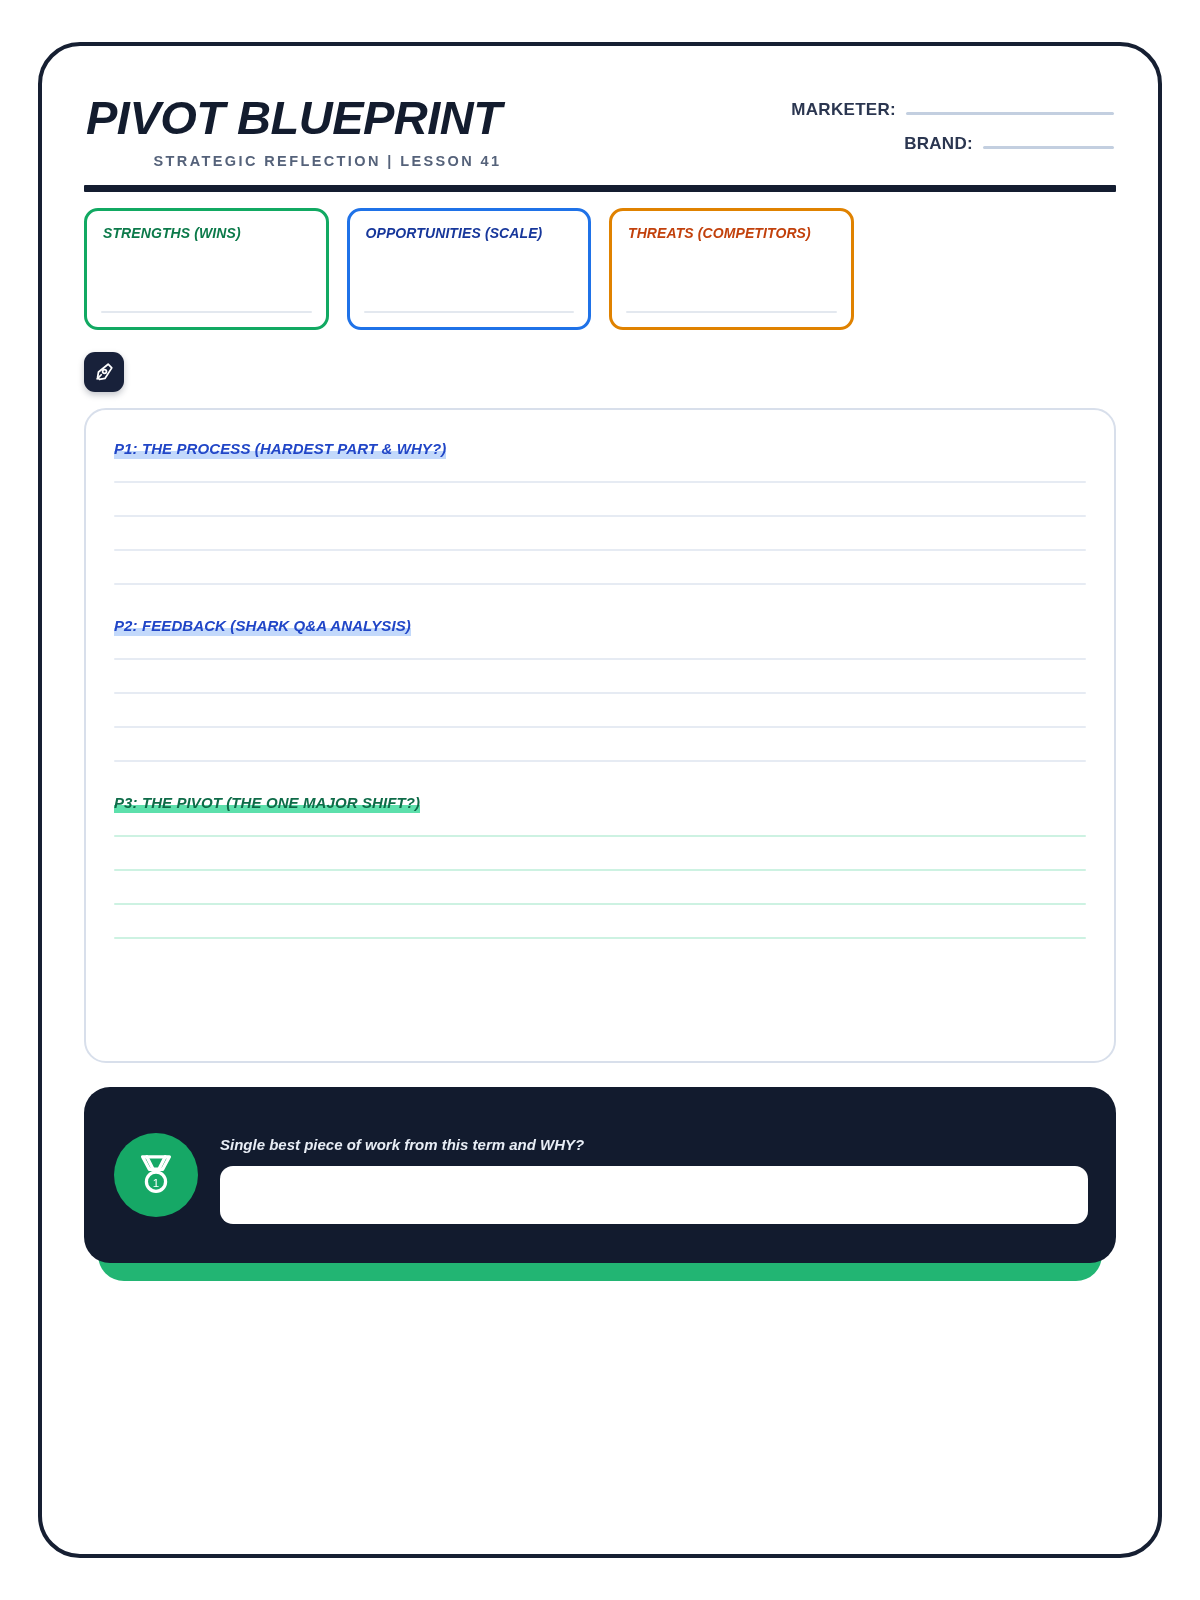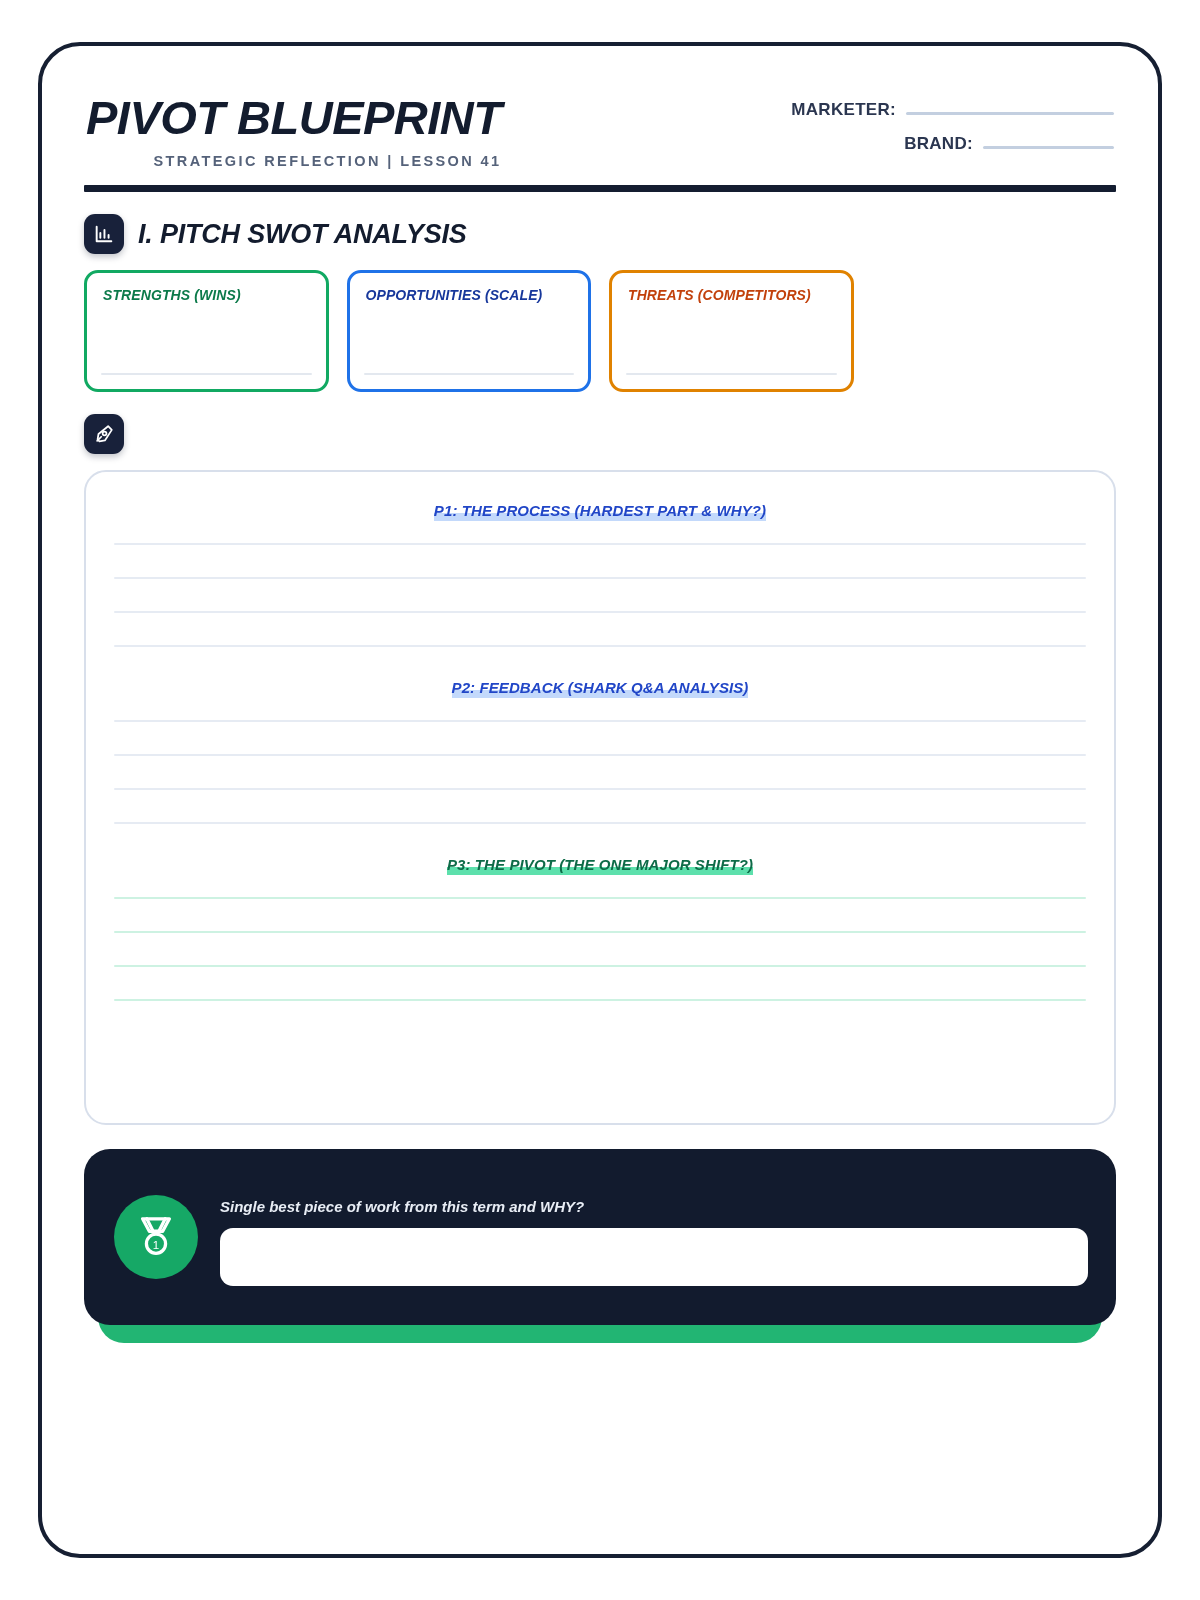--- a/index.html
+++ b/index.html
@@ -153,21 +153,20 @@
   .sw-orange .swot-label { color: #c2410c; }
 
   
   .reflection {
     margin-top: 16px;
     border: 2px solid #d8dfeb;
     border-radius: 22px;
     background: #fff;
     padding: 30px 28px 24px 28px;
     height: 655px;
-    text-align: center;
   }
   .para-block { margin-bottom: 4px; }
   .para-label {
     display: inline-block;
     font-size: 15px;
     font-weight: 800;
     font-style: italic;
     letter-spacing: 0.1px;
     padding-bottom: 2px;
     margin-bottom: 6px;
@@ -261,31 +260,20 @@
         </div>
         <div class="field-row">
           <span class="field-label">BRAND:</span>
           <span class="field-line w2"></span>
         </div>
       </div>
     </div>
 
     <div class="rule"></div>
 
-    <div class="section-head">
-      <span class="sec-icon">
-        <svg width="22" height="22" viewBox="0 0 24 24" fill="none" stroke="#ffffff" stroke-width="2.1" stroke-linecap="round" stroke-linejoin="round">
-          <path d="M4 4 v16 h16"></path>
-          <line x1="8" y1="16" x2="8" y2="11"></line>
-          <line x1="12.5" y1="16" x2="12.5" y2="7.5"></line>
-          <line x1="17" y1="16" x2="17" y2="13"></line>
-        </svg>
-      </span>
-      <span class="sec-title">I. PITCH SWOT ANALYSIS</span>
-    </div>
 
     <div class="swot">
       <div class="swot-box sw-green">
         <div class="swot-label">STRENGTHS (WINS)</div>
         <div class="swot-line"></div>
       </div>
       <div class="swot-box sw-blue">
         <div class="swot-label">OPPORTUNITIES (SCALE)</div>
         <div class="swot-line"></div>
       </div>

